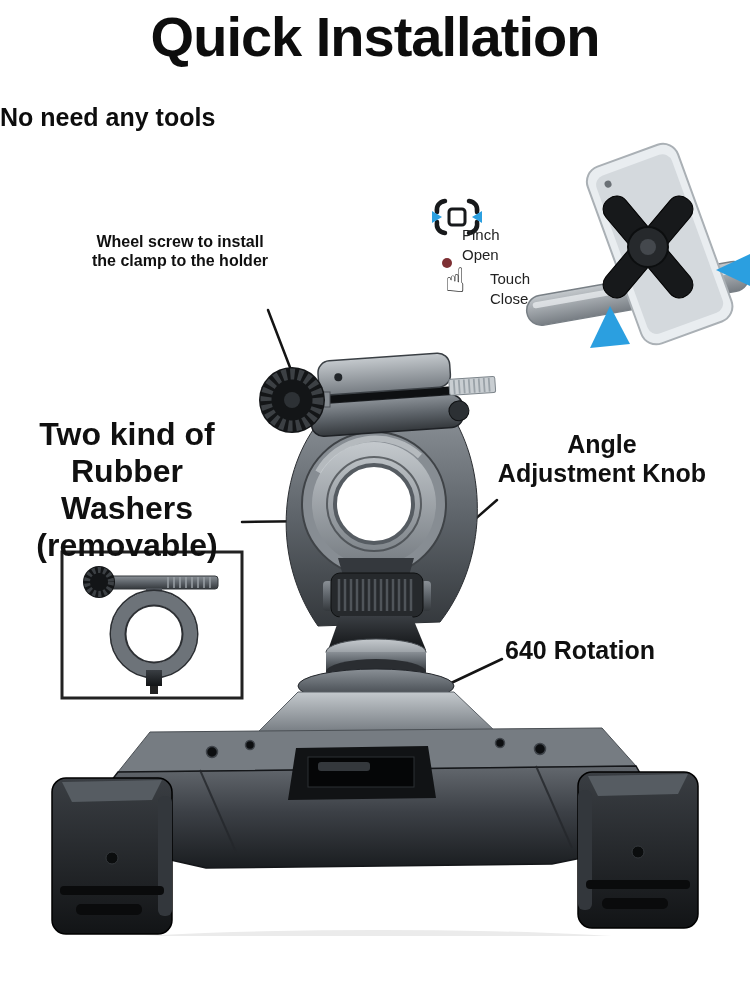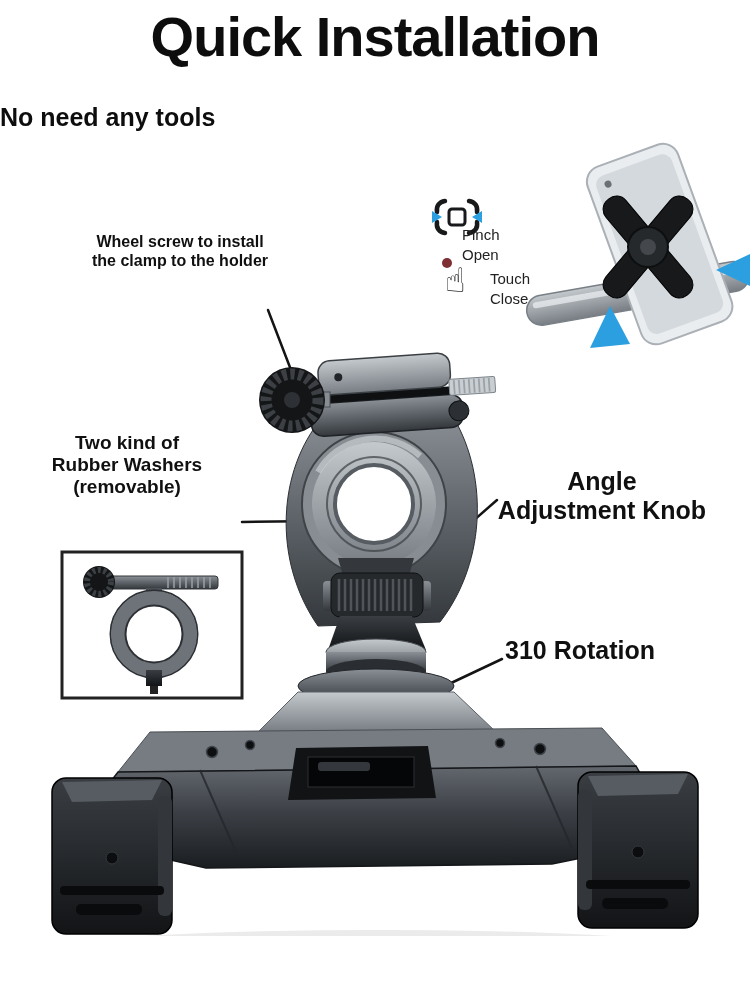--- a/index.html
+++ b/index.html
@@ -4,22 +4,22 @@
 <style>
   html,body{margin:0;padding:0;background:#fff;}
   .stage{position:relative;width:750px;height:936px;background:#ffffff;overflow:hidden;
          font-family:"Liberation Sans",sans-serif;color:#111;}
   .txt{position:absolute;white-space:pre-line;}
   .page-title{top:4px;left:0;width:750px;text-align:center;font-size:56px;font-weight:700;
               letter-spacing:-1px;color:#0d0d0d;}
   .subtitle{top:103px;left:0;width:750px;text-align:left;font-size:25px;font-weight:700;color:#0d0d0d;}
   .callout{font-weight:700;color:#101010;text-align:center;line-height:1.16;}
   .co-wheel{top:233px;left:20px;width:320px;font-size:16px;}
-  .co-washer{top:432px;left:8px;width:238px;font-size:19px;}
-  .co-angle{top:430px;left:478px;width:248px;font-size:25px;margin-top:37px;}
+  .co-washer{top:416px;left:8px;width:238px;font-size:32px;}
+  .co-angle{top:430px;left:478px;width:248px;font-size:25px;}
   .co-rotation{top:636px;left:505px;width:220px;font-size:25px;text-align:left;}
   .mini-label{font-size:15px;font-weight:500;color:#222;line-height:1.3;}
   .lbl-pinch{top:205px;left:462px;margin-top:20px;}
   .lbl-touch{top:269px;left:490px;}
   .icon-box{position:absolute;}
   .pinch-box{top:197px;left:431px;width:52px;height:40px;}
   .touch-box{top:257px;left:437px;width:46px;height:48px;}
   .touch-glyph{position:absolute;left:8px;top:6px;font-size:34px;color:#2a2a2a;
                font-family:"DejaVu Sans",sans-serif;line-height:1;}
   .touch-dot{position:absolute;left:5px;top:1px;width:10px;height:10px;border-radius:50%;
@@ -188,21 +188,21 @@
   <div class="txt page-title">Quick Installation</div>
   <div class="txt subtitle">No need any tools</div>
 
   <div class="txt callout co-wheel">Wheel screw to install
 the clamp to the holder</div>
   <div class="txt callout co-washer">Two kind of
 Rubber Washers
 (removable)</div>
   <div class="txt callout co-angle">Angle
 Adjustment Knob</div>
-  <div class="txt callout co-rotation">310 Rotation</div>
+  <div class="txt callout co-rotation">640 Rotation</div>
 
   <div class="icon-box pinch-box">
     <svg width="52" height="40" viewBox="0 0 52 40">
       <g fill="none" stroke="#17191b" stroke-width="4.5" stroke-linecap="round">
         <path d="M14,4 C8,5 5,9 6,15"></path>
         <path d="M38,4 C44,5 47,9 46,15"></path>
         <path d="M6,25 C5,31 8,35 14,36"></path>
         <path d="M46,25 C47,31 44,35 38,36"></path>
       </g>
       <rect x="18" y="12" width="16" height="16" rx="3" fill="none" stroke="#17191b" stroke-width="3"></rect>

